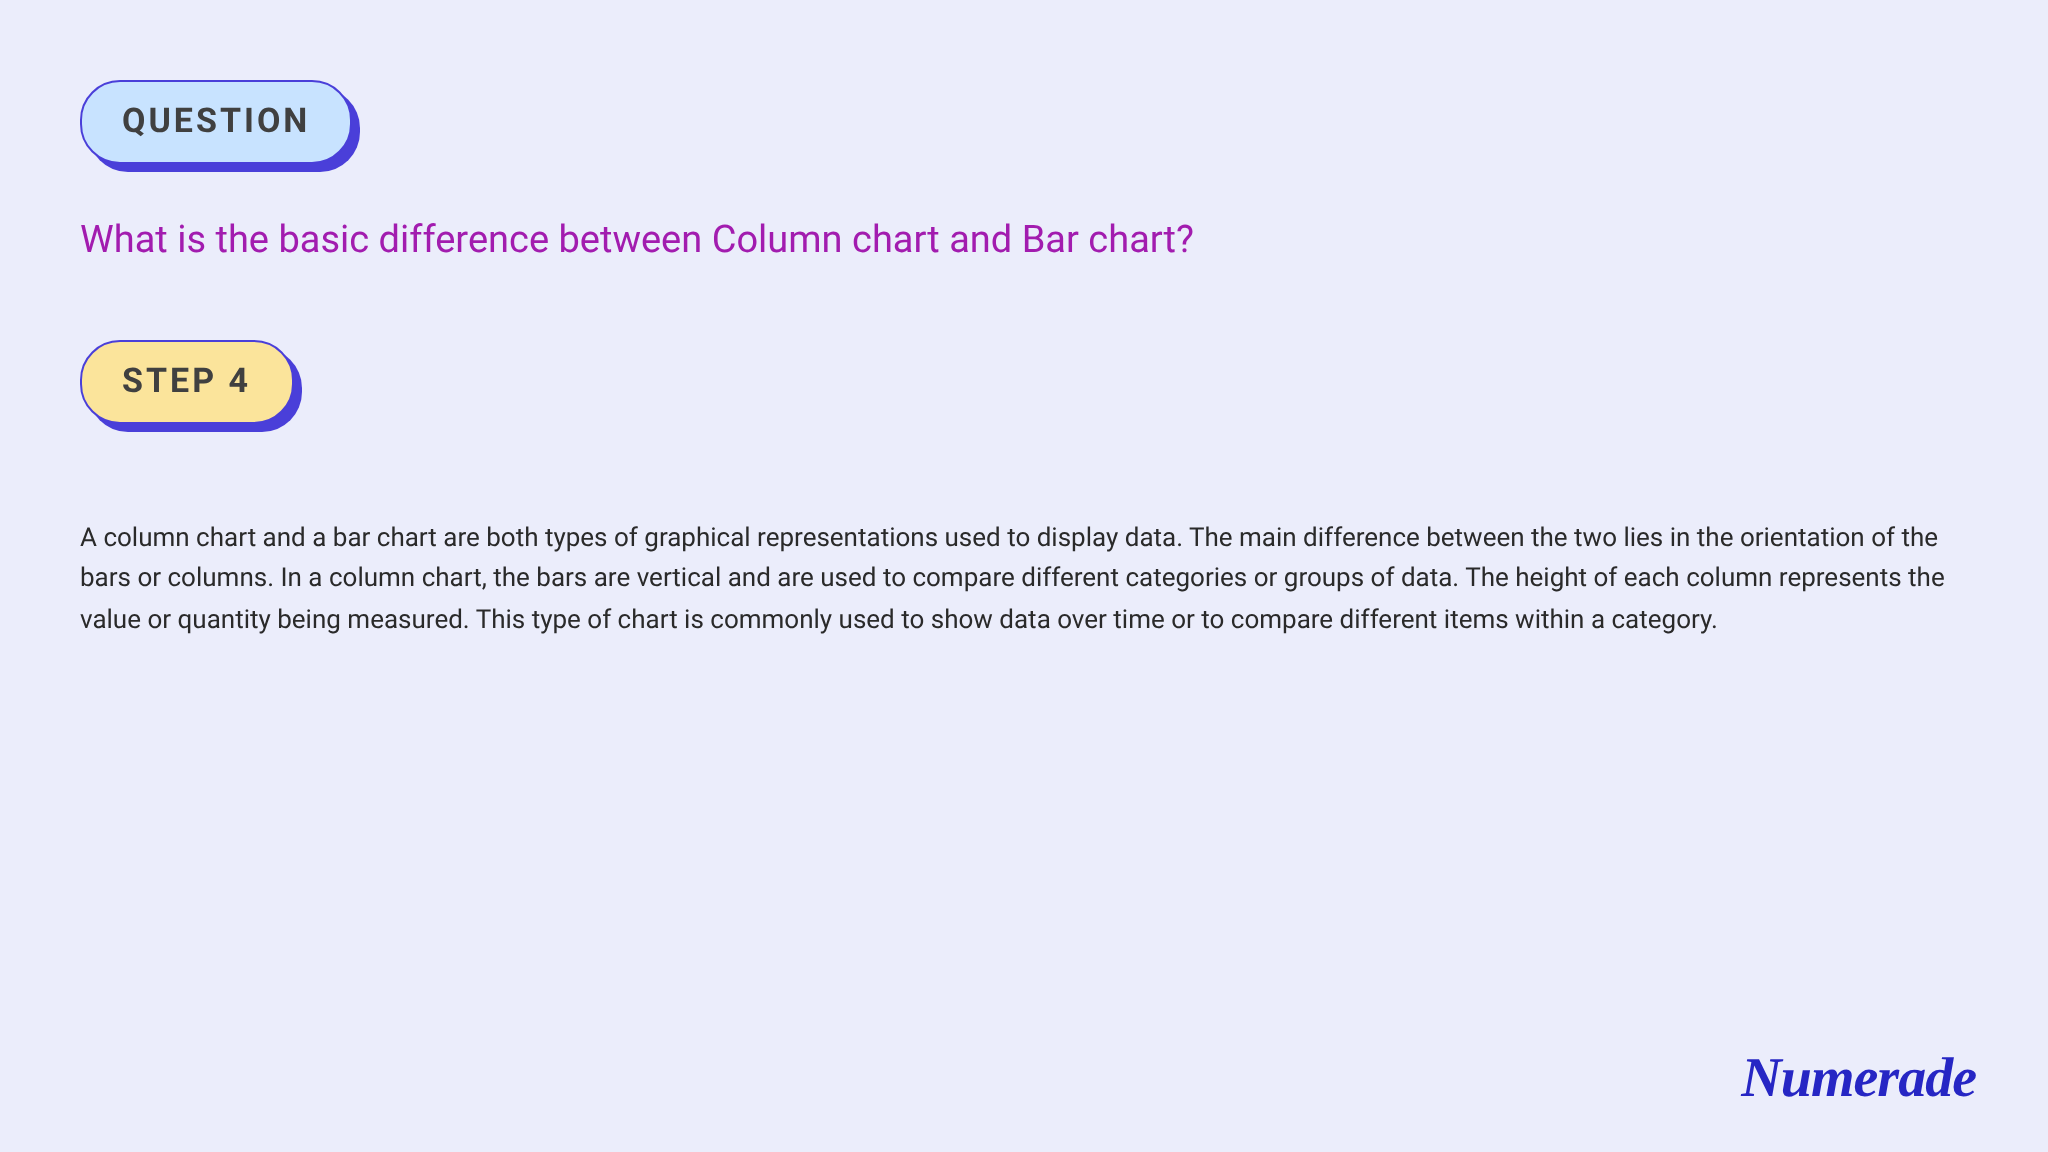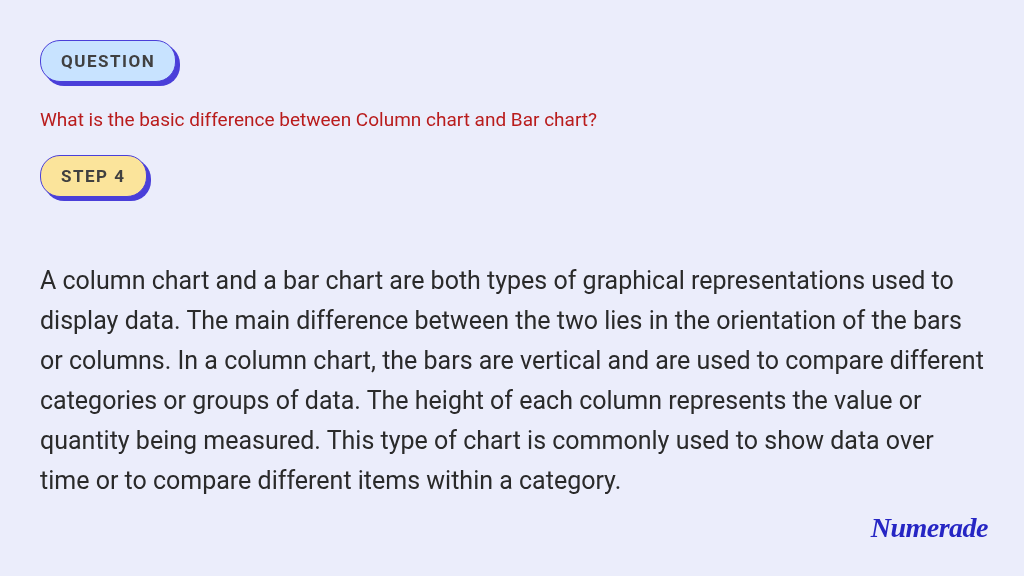--- a/index.html
+++ b/index.html
@@ -42,33 +42,33 @@
       border: 1.5px solid #4a3fd9;
     }
     .badge-question {
       background-color: #c8e3ff;
     }
     .badge-step {
       background-color: #fbe49b;
     }
     .question-text {
       font-size: 19px;
-      color: #b91c1c;
-      margin-bottom: 20px;
+      color: #a21caf;
+      margin-bottom: 35px;
       line-height: 1.5;
     }
     .step-text {
-      font-size: 25px;
+      font-size: 13px;
       color: #2a2a2a;
       line-height: 1.6;
-      margin-top: 40px;
+      margin-top: 24px;
     }
     .brand-logo {
       position: absolute;
-      bottom: 32px;
+      bottom: 20px;
       right: 36px;
       font-family: Georgia, 'Times New Roman', serif;
       font-size: 28px;
       font-weight: bold;
       font-style: italic;
       color: #2626c4;
       letter-spacing: -0.5px;
     }
   </style>
 </head>

